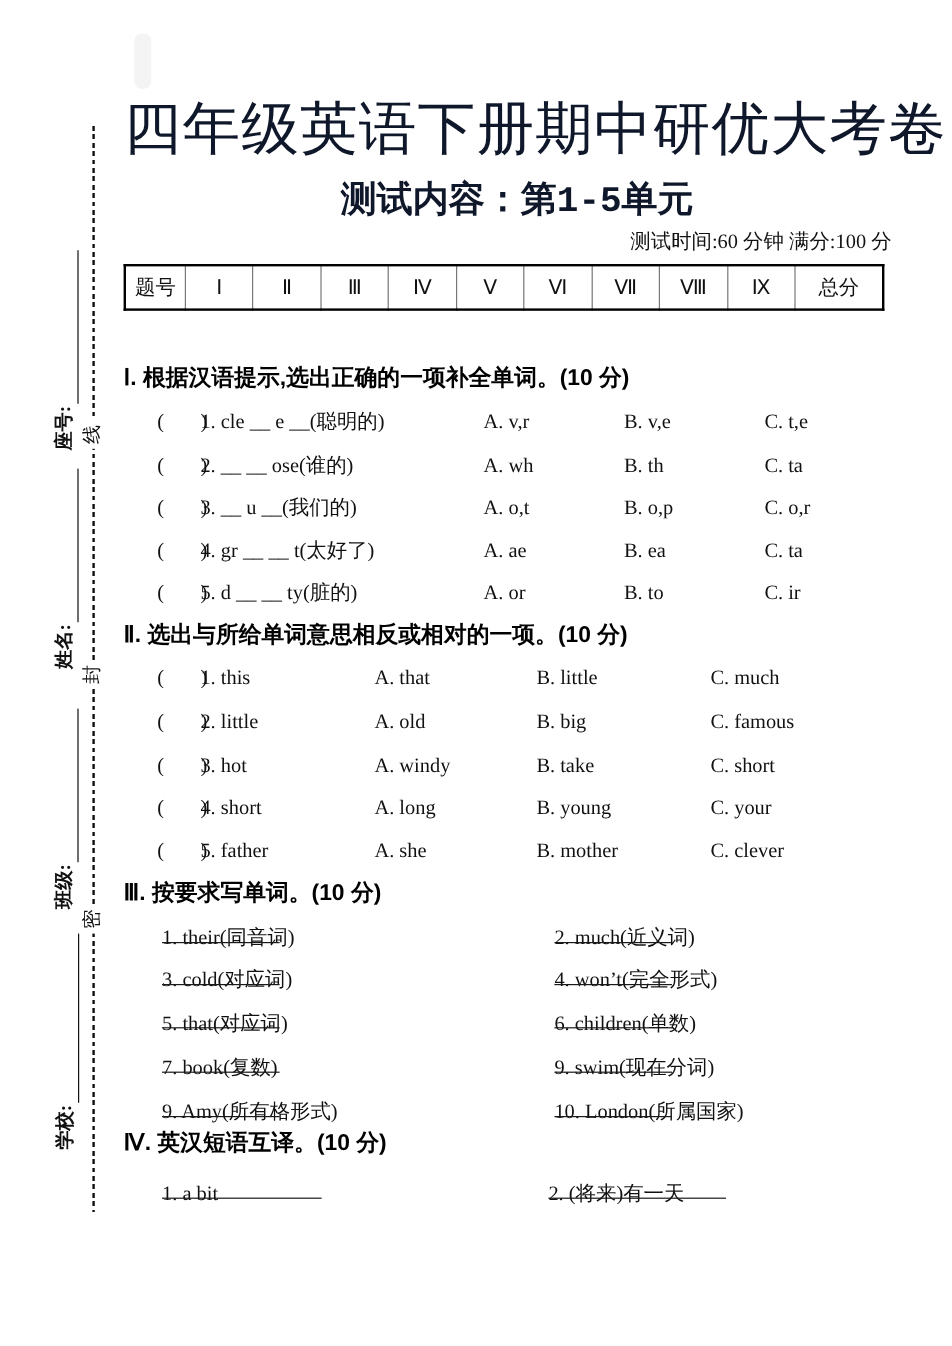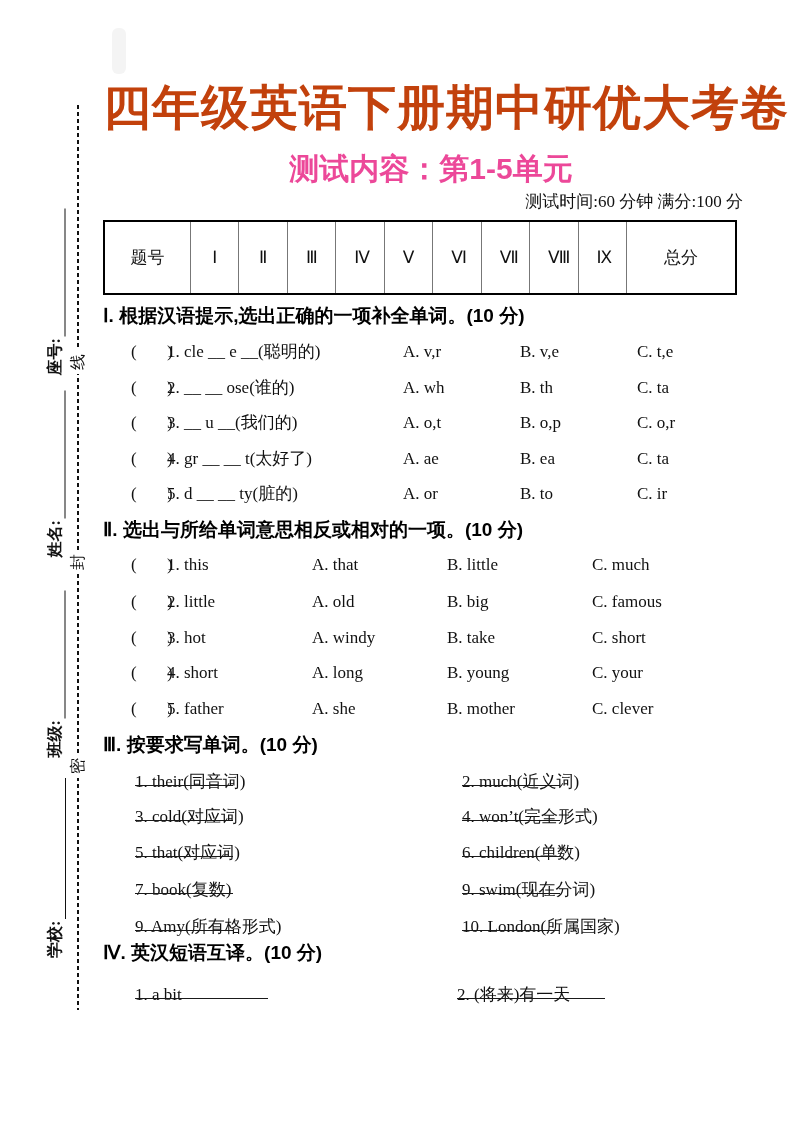--- a/index.html
+++ b/index.html
@@ -4,40 +4,40 @@
 <style>
   html,body{margin:0;padding:0;}
   body{
     width:793px;height:1122px;background:#ffffff;color:#111;
     font-family:"Liberation Serif", serif;position:relative;overflow:hidden;
   }
   .abs{position:absolute;}
   
   .title{
     left:103px;top:80px;width:640px;text-align:right;
-    font-family:"Liberation Sans", sans-serif;font-weight:700;
-    font-size:48px;line-height:56px;letter-spacing:1px;color:#c2410c;white-space:nowrap;
+    font-family:"Liberation Sans", sans-serif;font-weight:400;
+    font-size:48px;line-height:56px;letter-spacing:1px;color:#0f172a;white-space:nowrap;
   }
   .subtitle{
     left:103px;top:150px;width:656px;text-align:center;
-    font-family:Liberation Sans, sans-serif;font-weight:700;
-    font-size:30px;line-height:38px;color:#ec4899;white-space:nowrap;
+    font-family:Liberation Mono, monospace;font-weight:700;
+    font-size:30px;line-height:38px;color:#0f172a;white-space:nowrap;
   }
   .meta{
     top:192px;right:50px;font-size:17px;line-height:20px;color:#111;white-space:nowrap;
   }
   .smudge{left:112px;top:28px;width:14px;height:46px;background:#f4f4f4;border-radius:6px;}
   
   table.score{
     position:absolute;left:103px;top:220px;width:634px;
     border-collapse:collapse;table-layout:fixed;
     border:2px solid #000;font-size:17px;
   }
   table.score td{
-    border:1px solid #777;text-align:center;vertical-align:middle;padding:18px;
+    border:1px solid #777;text-align:center;vertical-align:middle;padding:0;
   }
   table.score tr.hdr td{height:35px;}
   table.score tr.scr td{height:32px;}
   td.c-first{width:49px;}
   td.c-last{width:72px;}
   
   .dotline{
     left:77px;top:105px;width:2px;height:905px;
     background:repeating-linear-gradient(to bottom,#111 0 4px,transparent 4px 7px);
   }

